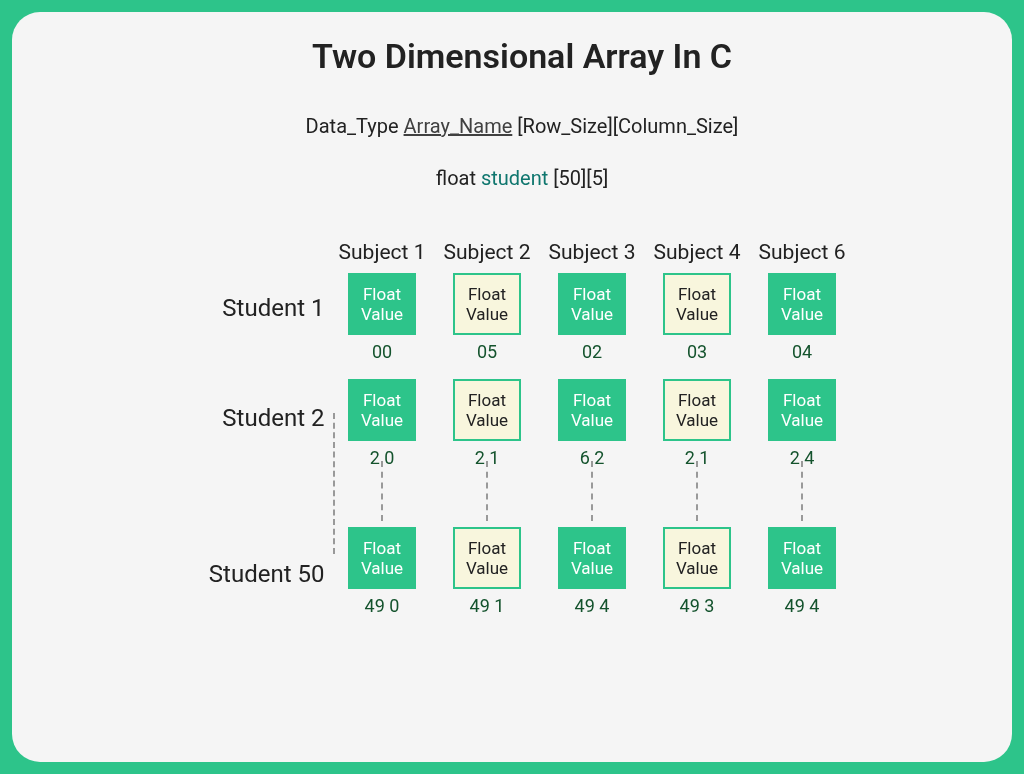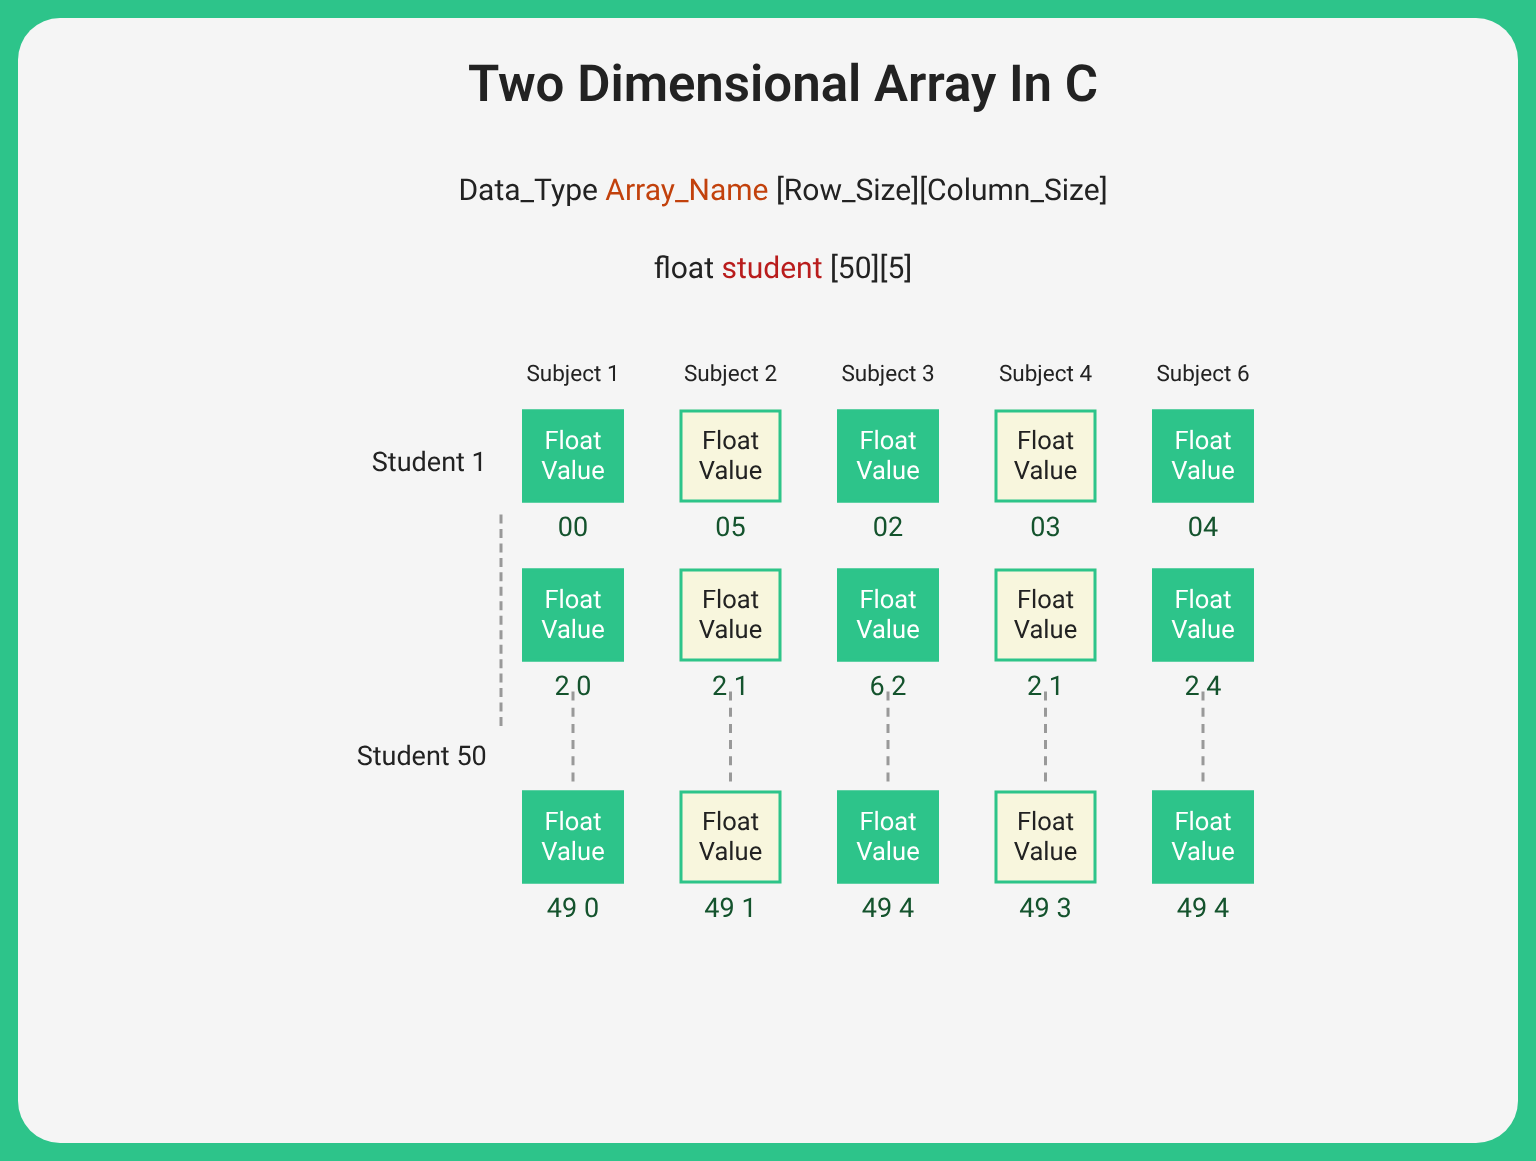--- a/index.html
+++ b/index.html
@@ -29,42 +29,43 @@
       color: #222;
       margin-bottom: 38px;
     }
     .syntax {
       text-align: center;
       font-size: 20px;
       color: #222;
       margin-bottom: 28px;
     }
     .syntax .green {
-      color: #c2410c;
+      color: #404040;
+      text-decoration: underline;
     }
     .example {
       text-align: center;
       font-size: 20px;
       color: #222;
       margin-bottom: 50px;
     }
     .example .green {
-      color: #b91c1c;
+      color: #0f766e;
     }
     .grid-area {
       display: flex;
       justify-content: center;
     }
     .row-labels {
       display: flex;
       flex-direction: column;
       margin-right: 20px;
       width: 120px;
       text-align: right;
-      font-size: 18px;
+      font-size: 24px;
       color: #222;
       position: relative;
     }
     .row-label-1 {
       height: 25px;
       margin-bottom: 8px;
       visibility: hidden;
     }
     .row-label-item {
       height: 70px;
@@ -91,21 +92,21 @@
       gap: 30px;
     }
     .col {
       display: flex;
       flex-direction: column;
       align-items: center;
       width: 75px;
       position: relative;
     }
     .col-header {
-      font-size: 15px;
+      font-size: 21px;
       color: #222;
       height: 25px;
       margin-bottom: 8px;
       white-space: nowrap;
     }
     .cell {
       width: 68px;
       height: 62px;
       border: 2px solid #2dc48a;
       display: flex;
@@ -154,20 +155,21 @@
   </div>
   <div class="example">
     <span>float </span><span class="green">student</span><span> [50][5]</span>
   </div>
 
   <div class="grid-area">
     <div class="row-labels">
       <div class="row-label-1">.</div>
       <div class="row-label-item">Student 1</div>
       <div class="row-gap-1"></div>
+      <div class="row-label-item">Student 2</div>
       <div class="row-gap-2">
         <div class="vdash-left"></div>
       </div>
       <div class="row-label-item">Student 50</div>
     </div>
 
     <div class="cols">
 
       <div class="col">
         <div class="col-header">Subject 1</div>

